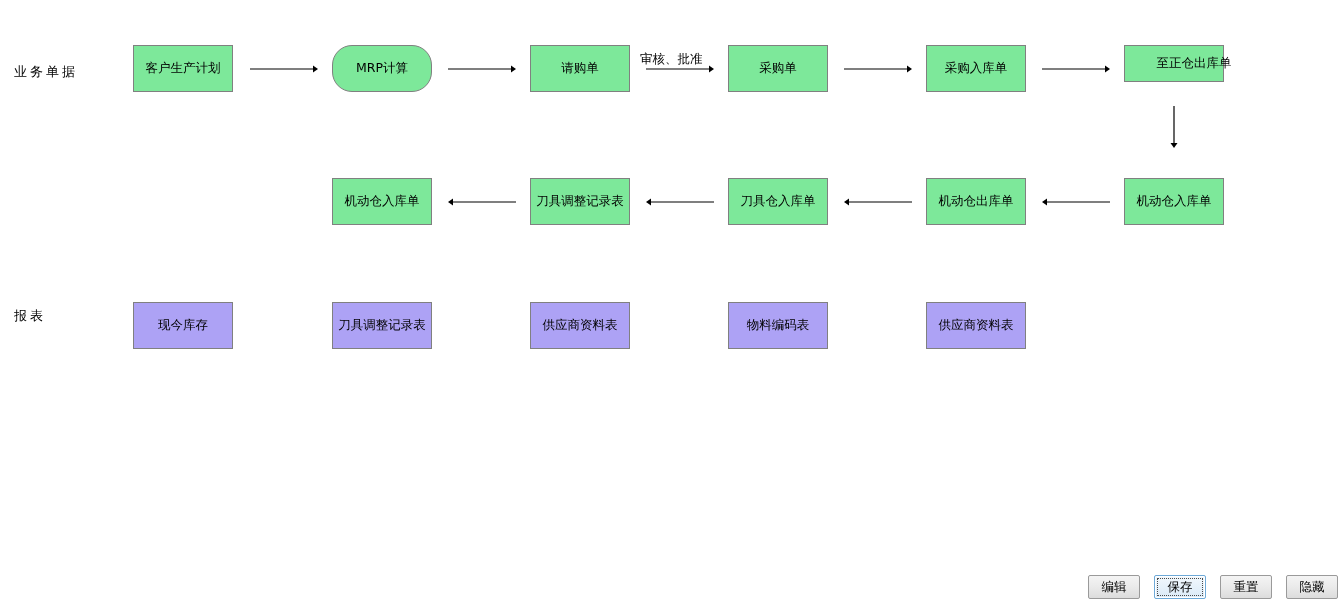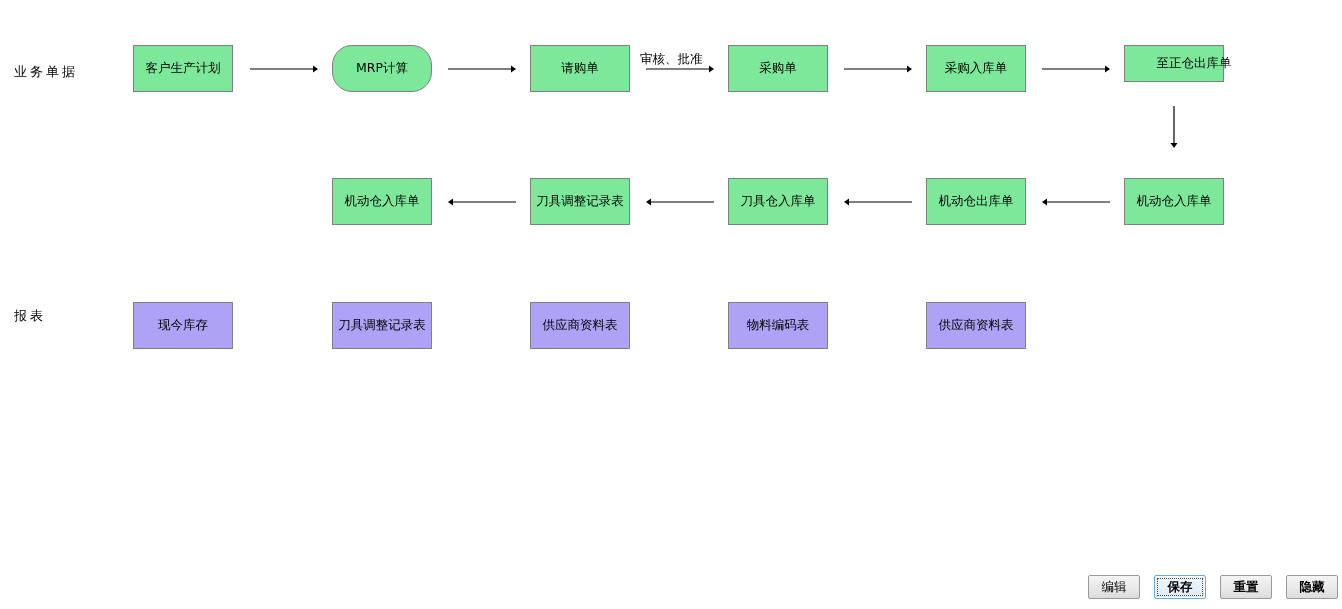--- a/index.html
+++ b/index.html
@@ -62,21 +62,21 @@
     border: 1px solid #9a9a9a;
     border-radius: 2px;
     height: 24px;
     width: 52px;
     display: flex;
     align-items: center;
     justify-content: center;
     cursor: pointer;
     white-space: nowrap;
   }
-  .btn + .btn { margin-left: 14px; font-weight: bold; }
+  .btn + .btn { margin-left: 14px; }
   .btn.focused {
     border: 1px solid #6ea9d8;
     background: linear-gradient(to bottom, #f2f8fd 0%, #e6f1fa 50%, #dbeaf7 100%);
     box-shadow: 0 0 0 1px #ffffff inset;
   }
   .btn.focused .focus-ring {
     display: block;
     position: absolute;
     left: 2px; top: 2px; right: 2px; bottom: 2px;
     border: 1px dotted #4a4a4a;

